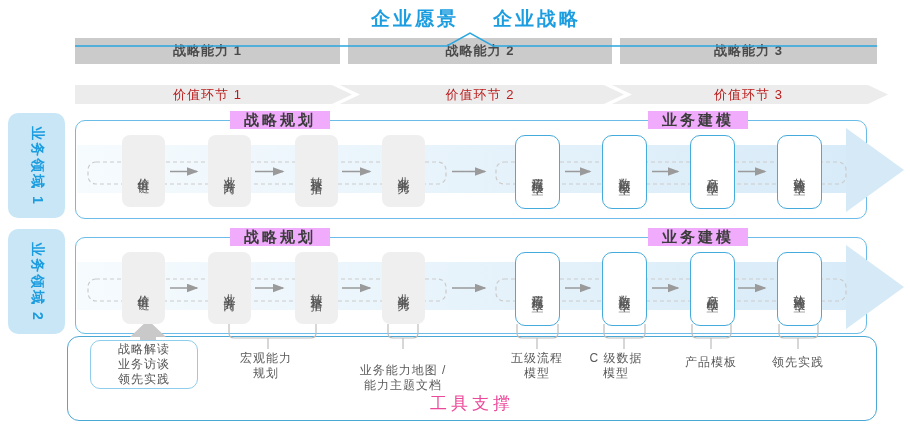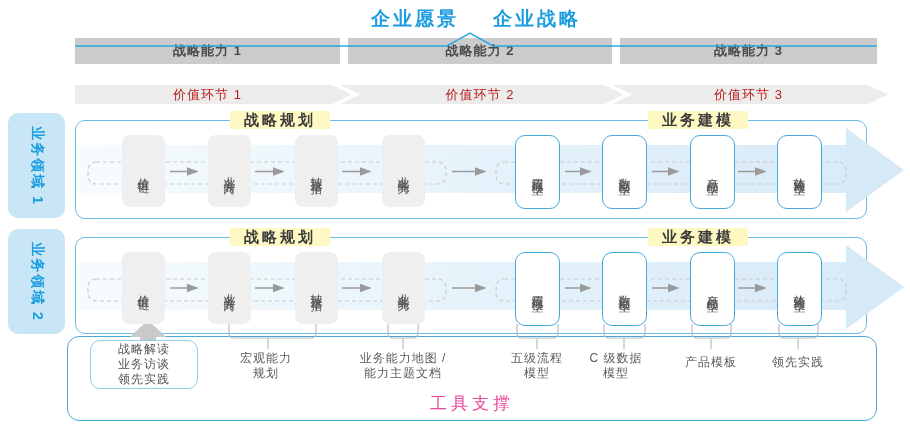--- a/index.html
+++ b/index.html
@@ -18,21 +18,21 @@
        font-size:13px;color:#b91c1c;letter-spacing:1px;z-index:4;}
 
   
   .tab{left:8px;width:57px;background:#C8E6F6;border-radius:10px;display:flex;align-items:center;
        justify-content:center;z-index:2;}
   .tab span{transform:rotate(90deg);white-space:nowrap;font-size:14px;font-weight:bold;
        color:#1B9DE0;letter-spacing:2px;}
 
   
   .panel{left:75px;width:790px;background:#fff;border:1.5px solid #6BBCE6;border-radius:10px;z-index:1;}
-  .sechdr{height:18px;padding:0 8px;background:#fef9c3;font-size:15px;font-weight:bold;color:#3C3C3C;
+  .sechdr{height:18px;padding:0 8px;background:#f0abfc;font-size:15px;font-weight:bold;color:#3C3C3C;
        letter-spacing:3px;display:flex;align-items:center;justify-content:center;z-index:5;}
 
   
   .fbox{width:43px;height:72px;border-radius:8px;display:flex;align-items:center;justify-content:center;z-index:4;}
   .fbox span{writing-mode:vertical-rl;text-orientation:upright;font-size:12px;color:#555;
        letter-spacing:2px;line-height:1;}
   .gray{background:#F0EFEF;}
   .blue{background:#fff;border:1.5px solid #45AADC;border-radius:10px;}
 
   
@@ -198,21 +198,21 @@
     </div>
   <div class="abs fbox blue" style="left:777px;top:252px;">
       <span>体验模型</span>
     </div>
 
   <div class="abs practice">战略解读
 业务访谈
 领先实践</div>
   <div class="abs note" style="left:266px;">宏观能力
 规划</div>
-  <div class="abs note" style="left:403px;">业务能力地图 /
+  <div class="abs note" style="left:403px;margin-top:12px;">业务能力地图 /
 能力主题文档</div>
   <div class="abs note" style="left:537px;">五级流程
 模型</div>
   <div class="abs note" style="left:616px;">C 级数据
 模型</div>
   <div class="abs note single" style="left:711px;">产品模板</div>
   <div class="abs note single" style="left:798px;">领先实践</div>
 
   <div class="abs toollabel">工具支撑</div>
 

